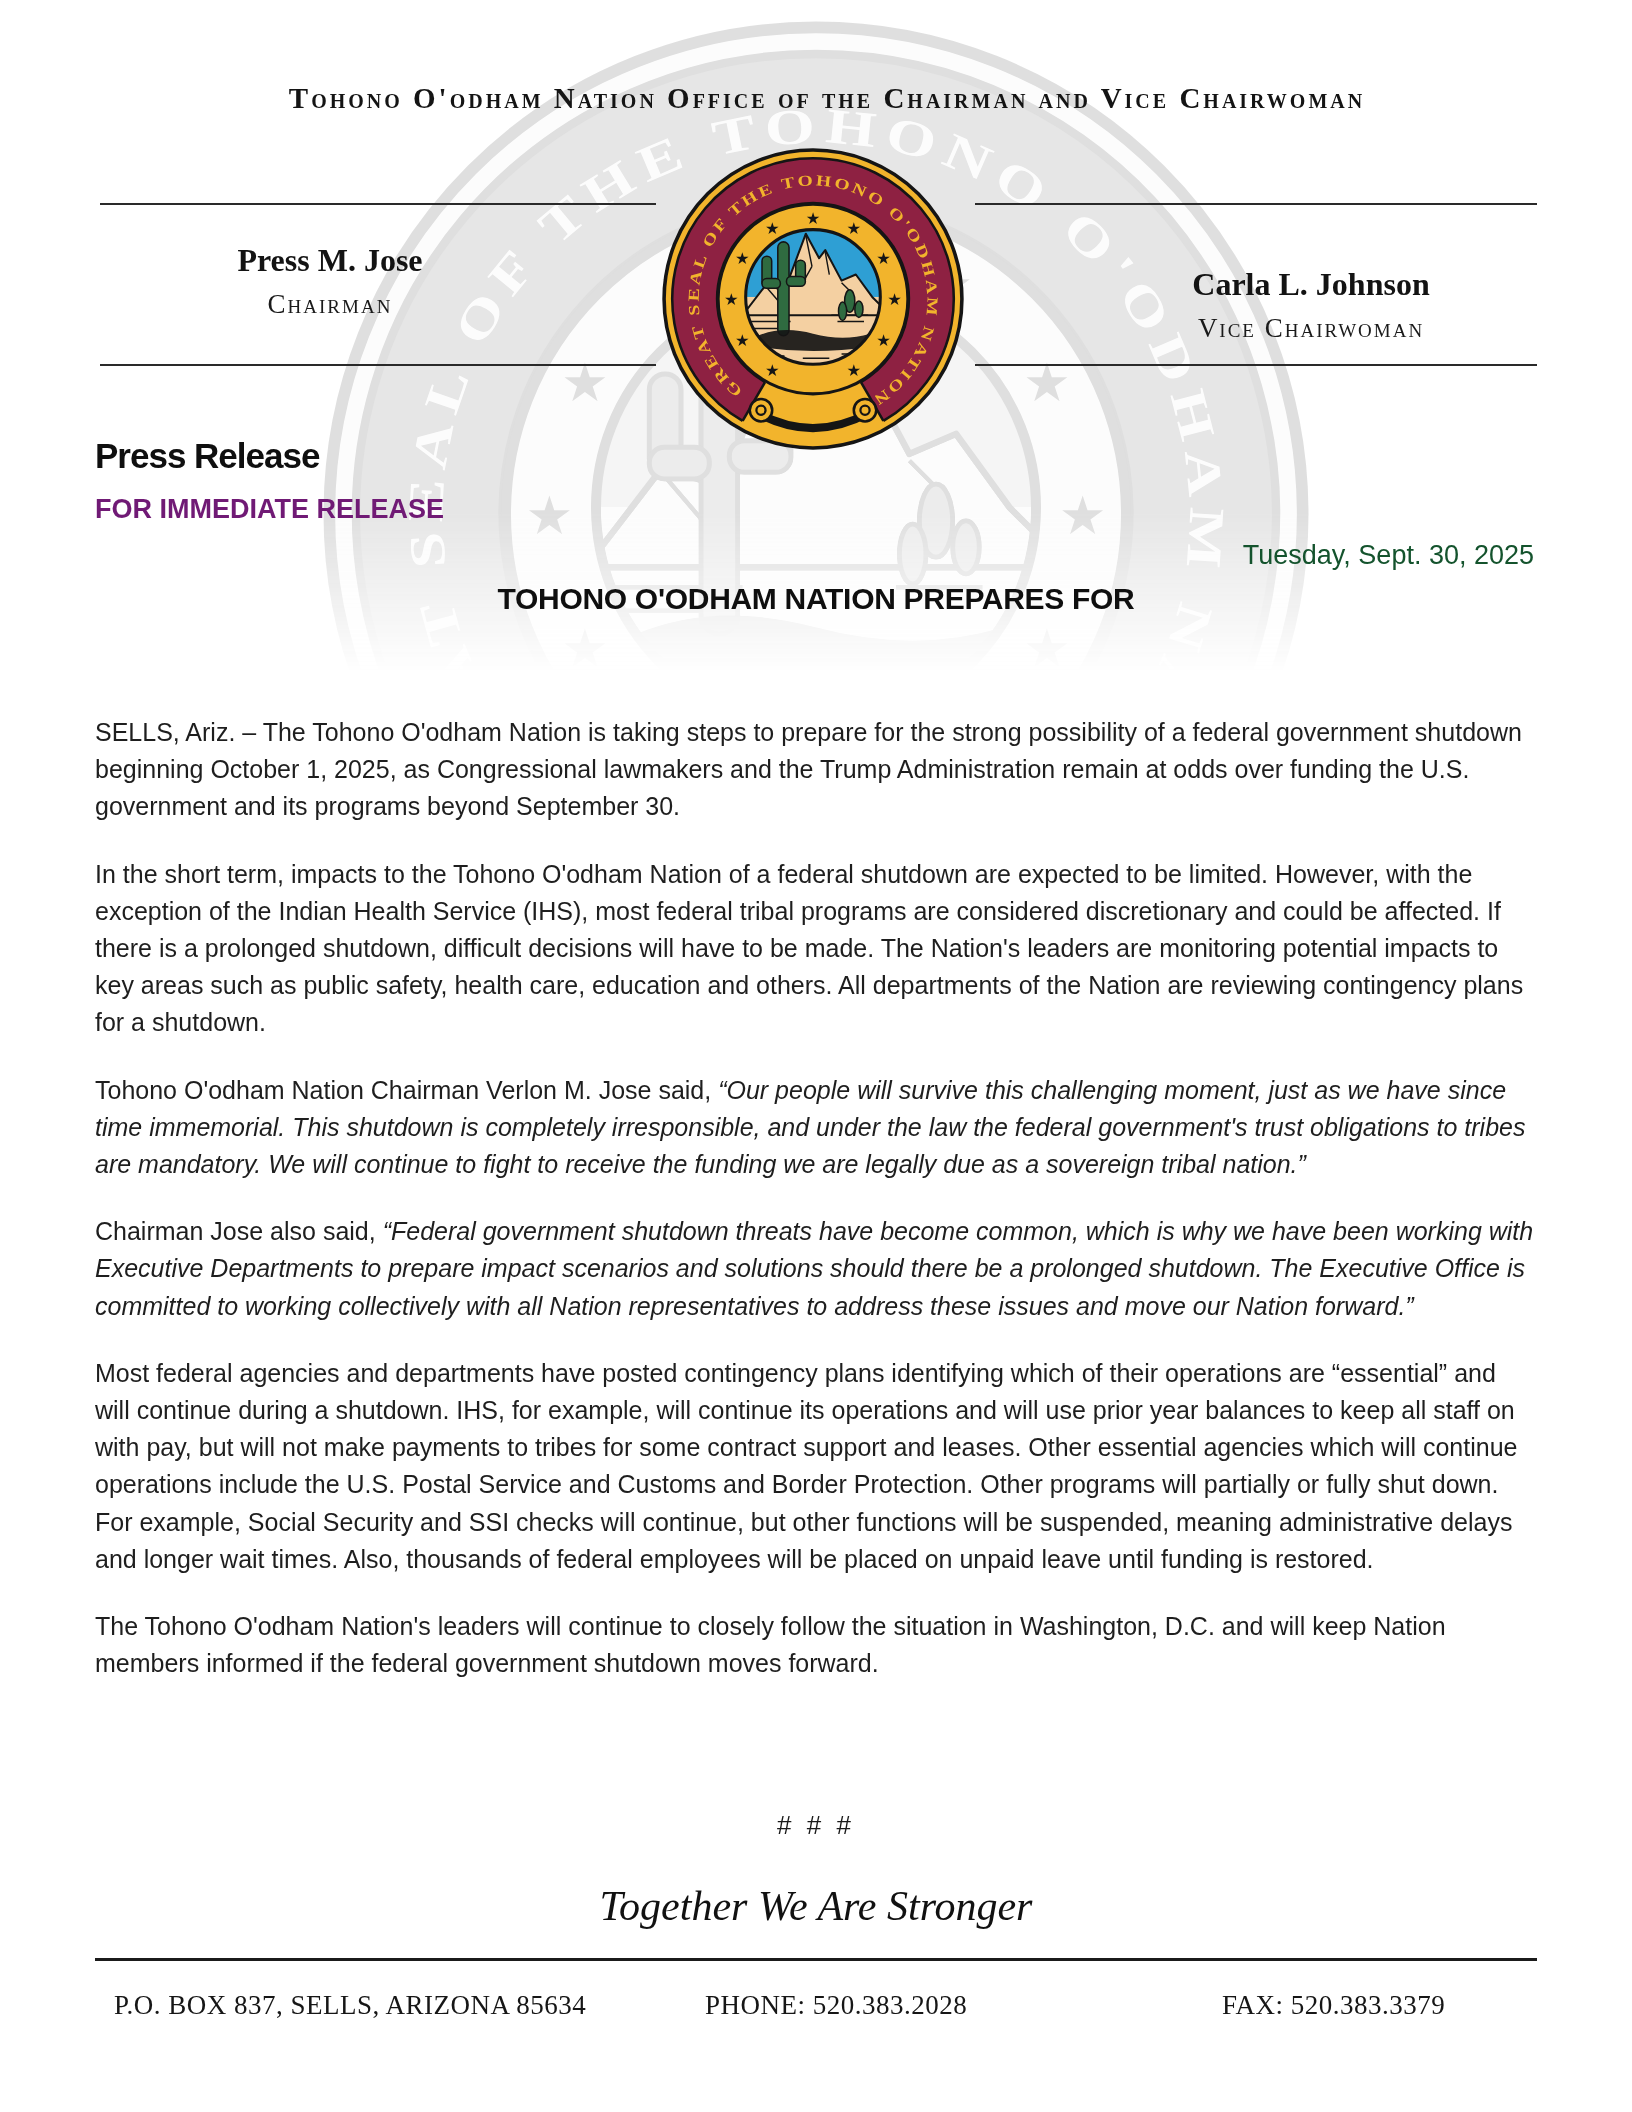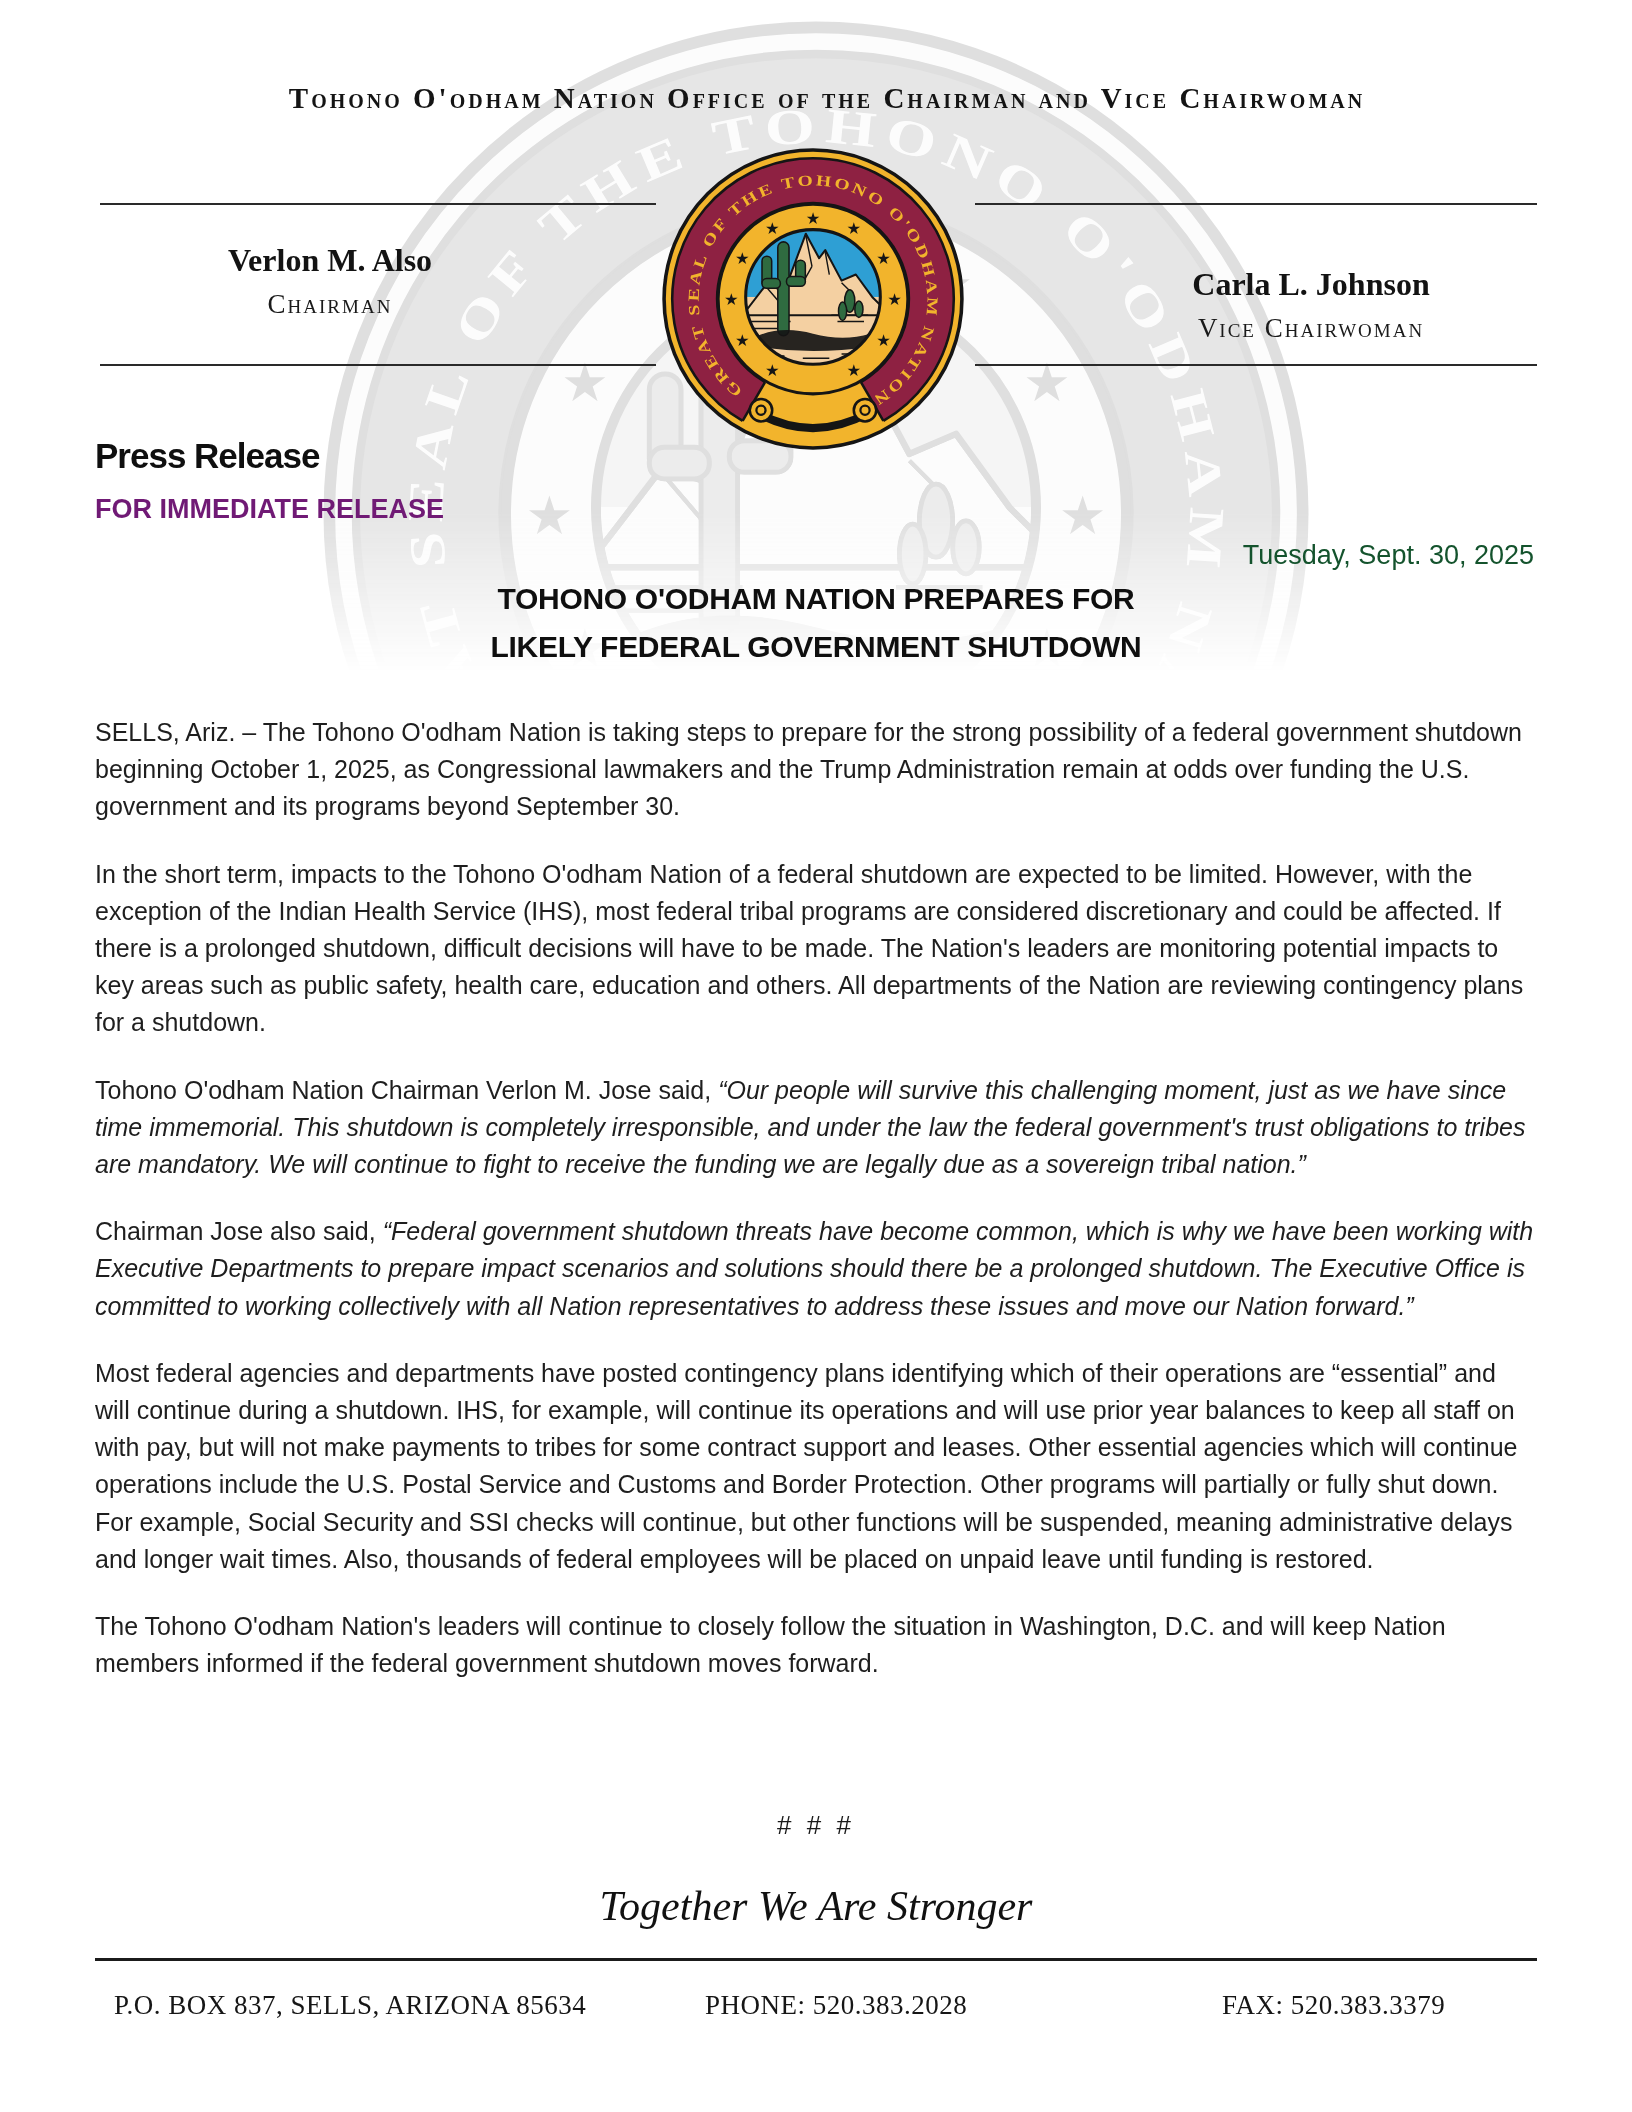--- a/index.html
+++ b/index.html
@@ -132,39 +132,38 @@
     </svg>
 
   <div class="office-title">Tohono O'odham Nation Office of the Chairman and Vice Chairwoman</div>
 
   <div class="rule rule-l1"></div>
   <div class="rule rule-r1"></div>
   <div class="rule rule-l2"></div>
   <div class="rule rule-r2"></div>
 
   <div class="name-block left">
-    <div class="person-name">Verlon M. Also</div>
+    <div class="person-name">Press M. Jose</div>
     <div class="person-title">Chairman</div>
   </div>
 
   <div class="name-block right">
     <div class="person-name">Carla L. Johnson</div>
     <div class="person-title">Vice Chairwoman</div>
   </div>
 
   <svg class="seal">
       <use href="#to-seal"></use>
     </svg>
 
   <div class="pr-heading">Press Release</div>
   <div class="pr-sub">FOR IMMEDIATE RELEASE</div>
   <div class="pr-date">Tuesday, Sept. 30, 2025</div>
   <div class="pr-title">
     <div>TOHONO O'ODHAM NATION PREPARES FOR</div>
-    <div>LIKELY FEDERAL GOVERNMENT SHUTDOWN</div>
   </div>
 
   <div class="body-copy">
       <p><span>SELLS, Ariz. – The Tohono O'odham Nation is taking steps to prepare for the strong possibility of a federal government shutdown beginning October 1, 2025, as Congressional lawmakers and the Trump Administration remain at odds over funding the U.S. government and its programs beyond September 30.</span></p>
       <p><span>In the short term, impacts to the Tohono O'odham Nation of a federal shutdown are expected to be limited. However, with the exception of the Indian Health Service (IHS), most federal tribal programs are considered discretionary and could be affected. If there is a prolonged shutdown, difficult decisions will have to be made. The Nation's leaders are monitoring potential impacts to key areas such as public safety, health care, education and others. All departments of the Nation are reviewing contingency plans for a shutdown.</span></p>
       <p><span>Tohono O'odham Nation Chairman Verlon M. Jose said, </span><span class="ital">“Our people will survive this challenging moment, just as we have since time immemorial. This shutdown is completely irresponsible, and under the law the federal government's trust obligations to tribes are mandatory. We will continue to fight to receive the funding we are legally due as a sovereign tribal nation.”</span></p>
       <p><span>Chairman Jose also said, </span><span class="ital">“Federal government shutdown threats have become common, which is why we have been working with Executive Departments to prepare impact scenarios and solutions should there be a prolonged shutdown. The Executive Office is committed to working collectively with all Nation representatives to address these issues and move our Nation forward.”</span></p>
       <p><span>Most federal agencies and departments have posted contingency plans identifying which of their operations are “essential” and will continue during a shutdown. IHS, for example, will continue its operations and will use prior year balances to keep all staff on with pay, but will not make payments to tribes for some contract support and leases. Other essential agencies which will continue operations include the U.S. Postal Service and Customs and Border Protection. Other programs will partially or fully shut down. For example, Social Security and SSI checks will continue, but other functions will be suspended, meaning administrative delays and longer wait times. Also, thousands of federal employees will be placed on unpaid leave until funding is restored.</span></p>
       <p><span>The Tohono O'odham Nation's leaders will continue to closely follow the situation in Washington, D.C. and will keep Nation members informed if the federal government shutdown moves forward.</span></p>
     </div>

